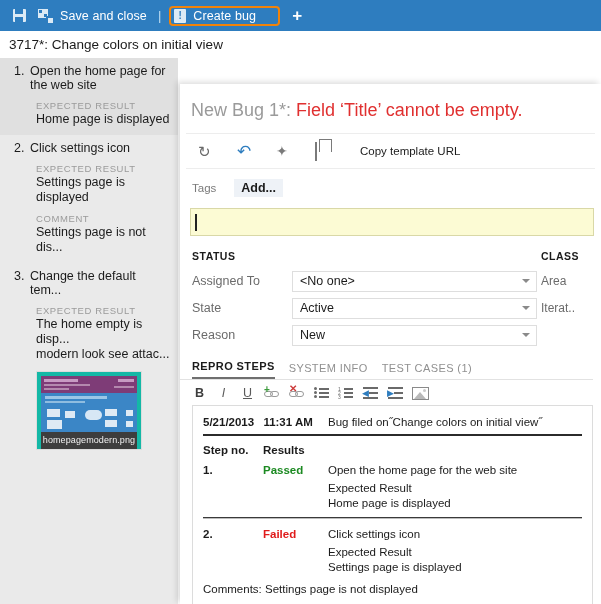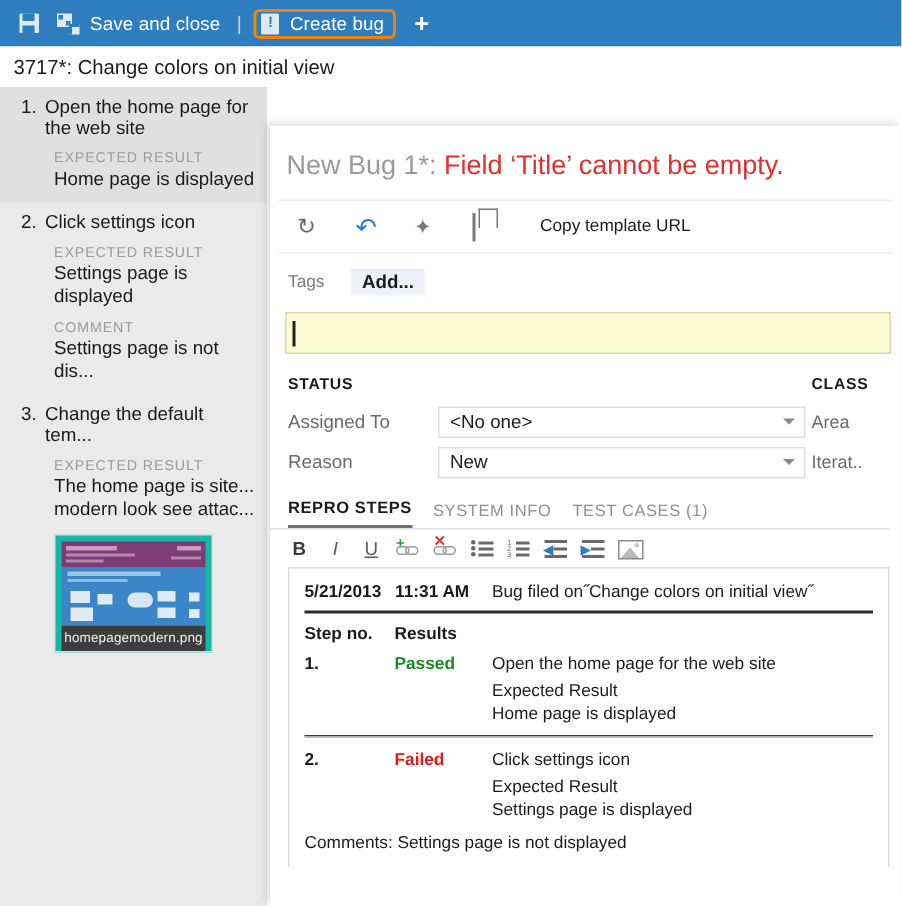--- a/index.html
+++ b/index.html
@@ -28,21 +28,21 @@
   .savecloseicon{
     width:15px;height:14px;position:relative;
   }
   .savecloseicon .sq{position:absolute;left:0;top:0;width:10px;height:9px;background:#dbeaf5;}
   .savecloseicon .sq:before{content:"";position:absolute;left:1px;top:1px;width:3px;height:3px;background:#2e7dbf;}
   .savecloseicon .sq:after{content:"";position:absolute;right:1px;bottom:1px;width:3px;height:3px;background:#2e7dbf;}
   .savecloseicon .sm{position:absolute;right:0;bottom:0;width:7px;height:7px;background:#dbeaf5;border-left:2px solid #2e7dbf;border-top:2px solid #2e7dbf;}
   .cmd-label { font-size:12.5px; color:#ffffff; padding:0 2px; letter-spacing:.1px; }
   .cmd-sep { color:#bcdcf2; font-size:13px; margin:0 7px 0 9px; }
   .createbug-wrap{
-    border:2px solid #f0830b; border-radius:4px; padding:1px 4px 1px 3px;
+    border:2px solid #f0830b; border-radius:4px; padding:1px 20px 1px 3px;
     display:flex; align-items:flex-start; gap:5px; margin-left:1px;
   }
   .bugdoc{
     width:12px;height:14px;background:#dbeaf5;position:relative;border-radius:1px;
     display:flex;align-items:center;justify-content:center;
   }
   .bugdoc:before{content:"!";font-size:10px;font-weight:bold;color:#2e7dbf;line-height:14px;}
   .plusicon{ color:#fff; font-size:17px; font-weight:bold; margin-left:12px; line-height:1;}
 
   
@@ -240,21 +240,21 @@
       <div class="sub-label">COMMENT</div>
       <div class="sub-text">Settings page is not dis...</div>
     </div>
 
     <div class="step-block">
       <div class="step-head">
         <span class="step-num">3.</span>
         <span class="step-title">Change the default tem...</span>
       </div>
       <div class="sub-label">EXPECTED RESULT</div>
-      <div class="sub-text">The home page is site...</div>
+      <div class="sub-text">The home empty is disp...</div>
       <div class="sub-text">modern look see attac...</div>
 
       <div class="thumb">
         <div class="thumb-top">
           <span class="bar1"></span>
             <span class="bar2"></span>
             <span class="bar3"></span>
           <span class="bar4"></span>
             <span class="bar5"></span>
         </div>
@@ -305,20 +305,27 @@
         <div class="sect-head">STATUS</div>
 
         <div class="frow">
           <span class="flabel">Assigned To</span>
           <span class="fselect">
             <span>&lt;No one&gt;</span>
             <span class="caret-dn"></span>
           </span>
         </div>
 
+        <div class="frow">
+          <span class="flabel">State</span>
+          <span class="fselect">
+            <span>Active</span>
+            <span class="caret-dn"></span>
+          </span>
+        </div>
 
         <div class="frow">
           <span class="flabel">Reason</span>
           <span class="fselect">
             <span>New</span>
             <span class="caret-dn"></span>
           </span>
         </div>
       </div>
 

